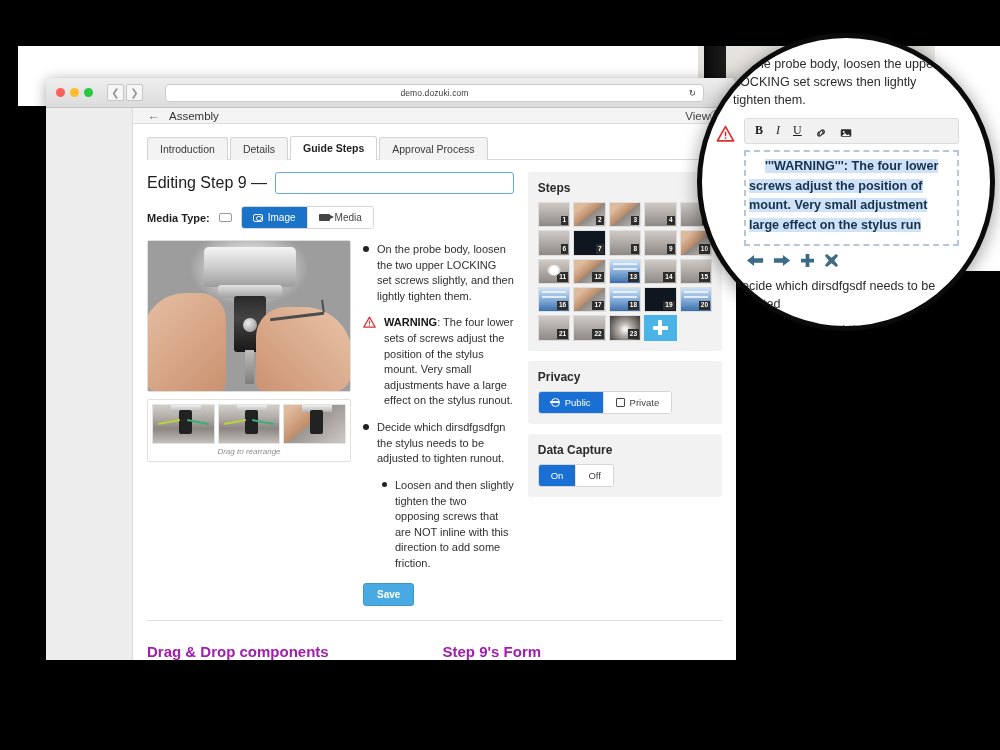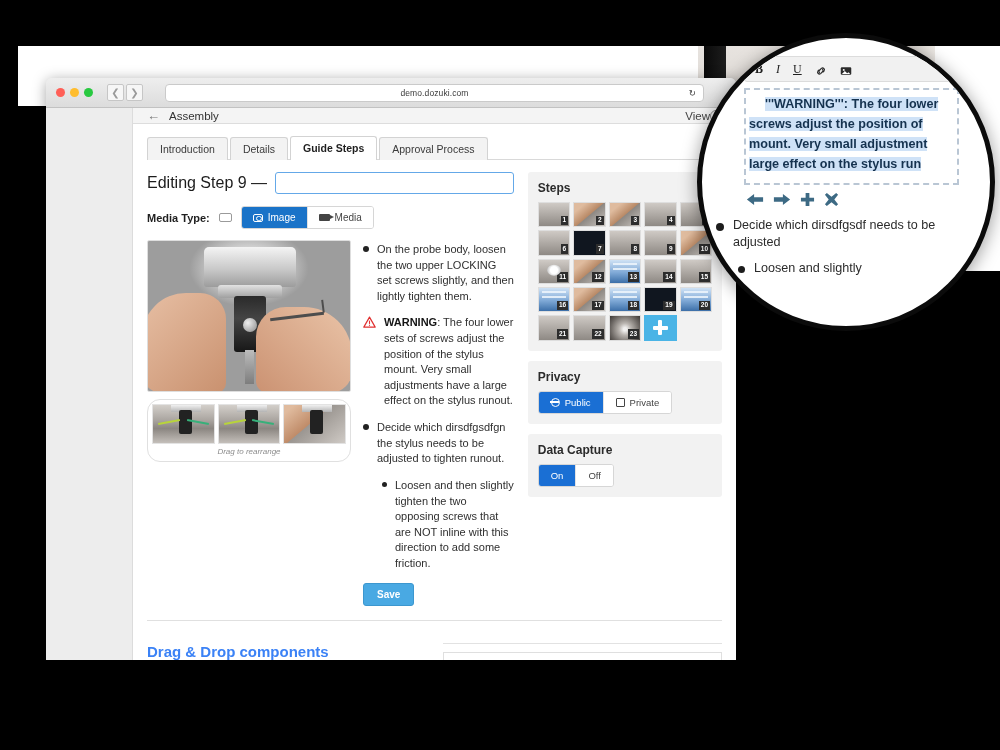--- a/index.html
+++ b/index.html
@@ -153,21 +153,21 @@
   .hero .handL { position:absolute; left:-6px; top:52px; width:84px; height:100px;
     background: linear-gradient(135deg,#e7bfa4,#c9916f); border-radius: 44px 26px 10px 20px; }
   .hero .handR { position:absolute; right:-2px; top:66px; width:96px; height:86px;
     background: linear-gradient(225deg,#eac4a8,#cb9272); border-radius: 30px 48px 22px 12px; }
   .hero .hex { position:absolute; right:26px; top:74px; width:54px; height:2.5px; background:#4d4d4d;
     transform: rotate(-7deg); }
   .hero .hex::after { content:""; position:absolute; right:-1px; top:-12px; width:2.5px; height:13px; background:#4d4d4d; }
 
   .thumbstrip {
     margin-top: 7px; border: 1px solid #e0e0e0; background: #fff; padding: 4px;
-    border-radius: 13px;
+    border-radius: 2px;
   }
   .thumbstrip .row { display: flex; gap: 3px; }
   .tmini { width: 64px; height: 40px; border: 1px solid #e3e3e3;
     background: linear-gradient(180deg,#d3cfca 0%,#aaa5a0 40%,#8b8681 62%,#c4bfba 100%); position: relative; overflow:hidden; }
   .tmini .blk { position:absolute; left:26px; top:5px; width:13px; height:24px; background:#222; border-radius:2px; }
   .tmini .cap { position:absolute; left:18px; top:0px; width:30px; height:7px; background:linear-gradient(180deg,#f0f0f0,#b4b4b4); }
   .tmini .ln1 { position:absolute; left:5px; top:16px; width:22px; height:1.5px; background:#b8d43a; transform:rotate(-10deg);}
   .tmini .ln2 { position:absolute; right:5px; top:16px; width:22px; height:1.5px; background:#37b07a; transform:rotate(10deg);}
   .tmini.hand { background: linear-gradient(140deg,#e0bb9e 10%,#c08c69 45%,#9b9691 46%,#cfcac5 100%); }
   .strip-cap { text-align: center; font-size: 8px; color: #8d8d8d; font-style: italic; padding: 3px 0 1px 0; }
@@ -221,21 +221,21 @@
   .pill + .pill { border-left: 1px solid #e3e3e3; }
   .globe { width: 9px; height: 9px; border: 1.3px solid currentColor; border-radius: 50%; position: relative; }
   .globe::after { content:""; position:absolute; left:-1.3px; top:2.8px; width:9px; height:1.3px; background:currentColor; }
   .pen { width: 9px; height: 9px; border: 1.3px solid currentColor; border-radius: 1px; }
 
   
   .lower { border-top: 1px solid #e0e0e0; margin-top: 14px; padding-top: 10px; }
   .lower-note { font-size: 9.6px; color: #4a4a4a; line-height: 1.5; }
   .dd-cols { display: flex; gap: 16px; margin-top: 12px; }
   .dd-col { flex: 1; }
-  .dd-col h2 { font-size: 15px; color: #3b82f6; font-weight: bold; margin-bottom: 7px; }
+  .dd-col h2 { font-size: 15px; color: #a21caf; font-weight: bold; margin-bottom: 7px; }
   .dd-rule { height: 1px; background: #e2e2e2; margin-bottom: 8px; }
   .dd-box { border: 1px solid #dfdfdf; background: #fff; padding: 10px 12px; min-height: 120px; }
   .f-label { font-size: 10px; font-weight: bold; color: #2b2b2b; margin-bottom: 5px; }
   .chk-row { display: flex; align-items: center; gap: 8px; }
   .chkbox { width: 10px; height: 10px; border: 1px solid #c3c3c3; background: #f0f0f0; border-radius: 2px; }
   .chk-lbl { font-size: 10px; font-weight: bold; color: #2d2d2d; }
 
   
   #magnifier {
     position: absolute; left: 697px; top: 33px; width: 298px; height: 298px;
@@ -522,39 +522,44 @@
             <div class="dd-col">
               <h2>Drag &amp; Drop components</h2>
               <div class="dd-rule"></div>
               <div class="dd-box">
                 <div class="f-label">Text Input</div>
 
               </div>
             </div>
 
             <div class="dd-col">
+              <h2>Step 9's Form</h2>
               <div class="dd-rule"></div>
               <div class="dd-box">
                 <div class="chk-row">
                   <div class="chkbox"></div>
                   <div class="chk-lbl">Did you complete step 8</div>
                 </div>
               </div>
             </div>
           </div>
         </div>
 
       </div>
     </div>
   </div>
 </div>
 
 <div id="magnifier">
   <div id="mag-inner">
 
+    <div class="m-bullet">
+      <div class="dot"></div>
+      <div class="m-txt">On the probe body, loosen the upper LOCKING set screws then lightly tighten them.</div>
+    </div>
 
     <div class="m-editor-row">
       <div class="m-warn">
         <svg viewBox="0 0 24 22" width="19" height="17">
           <path d="M12 2 L22.5 20.5 L1.5 20.5 Z" fill="none" stroke="#e03030" stroke-width="2.2" stroke-linejoin="round"></path>
           <rect x="11" y="8.5" width="2" height="6" fill="#e03030"></rect>
           <rect x="11" y="16" width="2" height="2" fill="#e03030"></rect>
         </svg>
       </div>
       <div class="m-toolbar">

